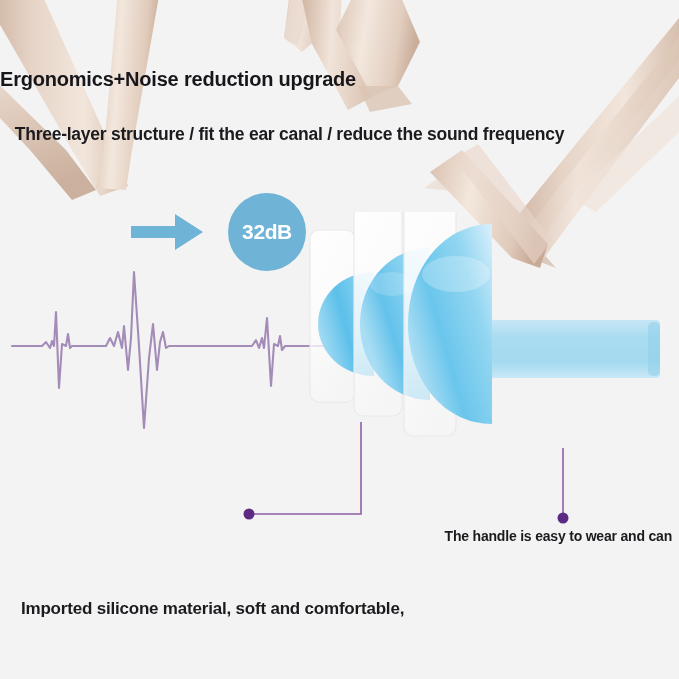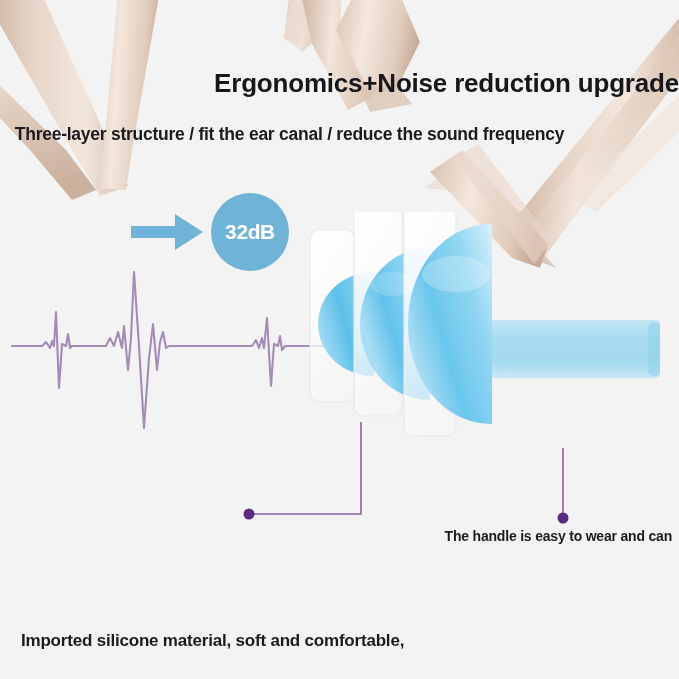--- a/index.html
+++ b/index.html
@@ -25,22 +25,22 @@
     left: 0; top: 0;
     width: 679px; height: 679px;
     pointer-events: none;
   }
 
   
   .title {
     position: absolute;
     left: 0; top: 68px;
     width: 679px;
-    text-align: right;
-    font-size: 26px;
+    text-align: left;
+    font-size: 20px;
     font-weight: bold;
     color: #17161a;
     letter-spacing: -0.2px;
     white-space: nowrap;
   }
   .subtitle {
     position: absolute;
     left: 0; top: 124px;
     width: 579px;
     text-align: center;
@@ -60,21 +60,21 @@
     background: #6fb3d6;
     color: #ffffff;
     font-size: 21px;
     font-weight: bold;
     display: flex;
     align-items: center;
     justify-content: center;
     letter-spacing: -0.4px;
   }
   #db-before { left: 51px; top: 193px; }
-  #db-after  { left: 211px; top: 193px; }
+  #db-after  { left: 228px; top: 193px; }
 
   .db-arrow {
     position: absolute;
     left: 129px;
     top: 208px;
     width: 76px;
     height: 48px;
   }
 
   
@@ -119,21 +119,20 @@
   #caption-handle-l2 { top: 562px; }
 
   .caption-material {
     position: absolute;
     left: 21px;
     font-size: 17px;
     font-weight: bold;
     color: #1b1a1e;
     letter-spacing: -0.2px;
     white-space: nowrap;
-    margin-top: 32px;
   }
   #caption-material-l1 { top: 599px; }
   #caption-material-l2 { top: 631px; }
 </style>
 </head>
 <body>
 
 <div id="poster">
 
   <svg class="ribbon-layer" viewBox="0 0 679 679">

